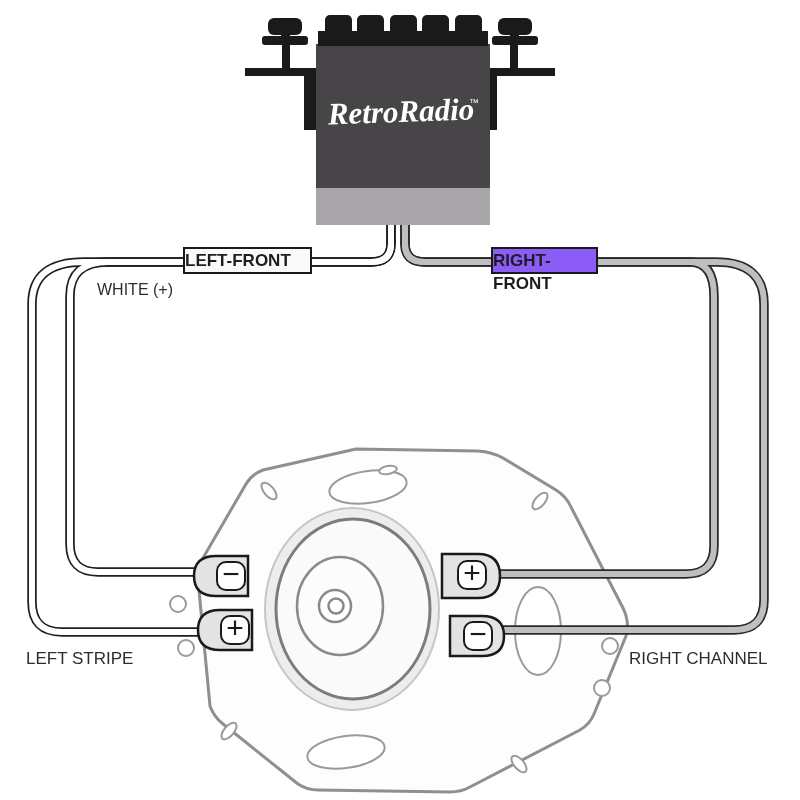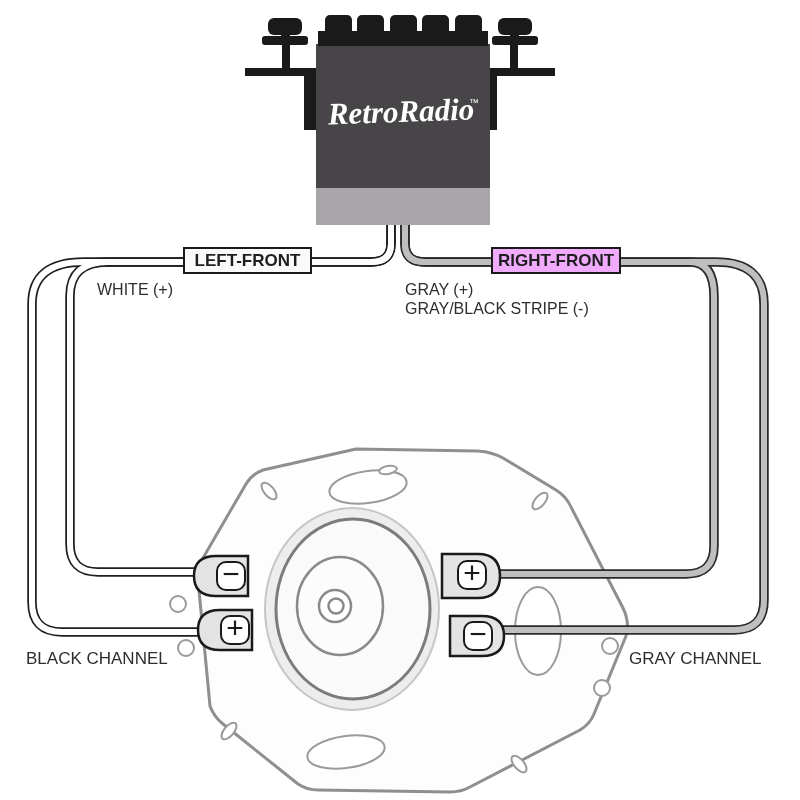--- a/index.html
+++ b/index.html
@@ -3,25 +3,25 @@
 <meta charset="utf-8">
 <style>
   html,body{margin:0;padding:0;background:#ffffff;}
   .stage{
     position:relative;width:800px;height:800px;background:#ffffff;overflow:hidden;
     font-family:"Liberation Sans",sans-serif;color:#2e2e2e;
   }
   .stage svg{position:absolute;left:0;top:0;}
   .tag{
     position:absolute;box-sizing:border-box;height:27px;line-height:23px;
-    border:2px solid #1a1a1a;text-align:center;
+    border:2px solid #1a1a1a;text-align:left;
     font-weight:bold;font-size:17px;letter-spacing:0px;color:#1e1e1e;
   }
   .tag-left{left:183px;top:247px;width:129px;background:#fafafa;}
-  .tag-right{left:491px;top:247px;width:130px;background:#f0abfc;}
+  .tag-right{left:491px;top:247px;width:107px;background:#8b5cf6;}
   .wire-note{
     position:absolute;width:300px;top:280px;
     font-size:16px;line-height:19px;color:#2e2e2e;
   }
   .wire-note-left{left:97px;}
   .wire-note-right{left:405px;}
   .channel{
     position:absolute;top:649px;font-size:17px;color:#2e2e2e;white-space:nowrap;
   }
   .channel-left{left:26px;}
@@ -139,20 +139,16 @@
       <text x="469" y="106" font-size="10" fill="#ffffff">™</text>
     </g>
   </svg>
 
   <div class="tag tag-left">LEFT-FRONT</div>
   <div class="tag tag-right">RIGHT-FRONT</div>
 
   <div class="wire-note wire-note-left">
     <div>WHITE (+)</div>
   </div>
-  <div class="wire-note wire-note-right">
-    <div>GRAY (+)</div>
-    <div>GRAY/BLACK STRIPE (-)</div>
-  </div>
 
-  <div class="channel channel-left">BLACK CHANNEL</div>
-  <div class="channel channel-right">GRAY CHANNEL</div>
+  <div class="channel channel-left">LEFT STRIPE</div>
+  <div class="channel channel-right">RIGHT CHANNEL</div>
 </div>
 
 </body></html>

